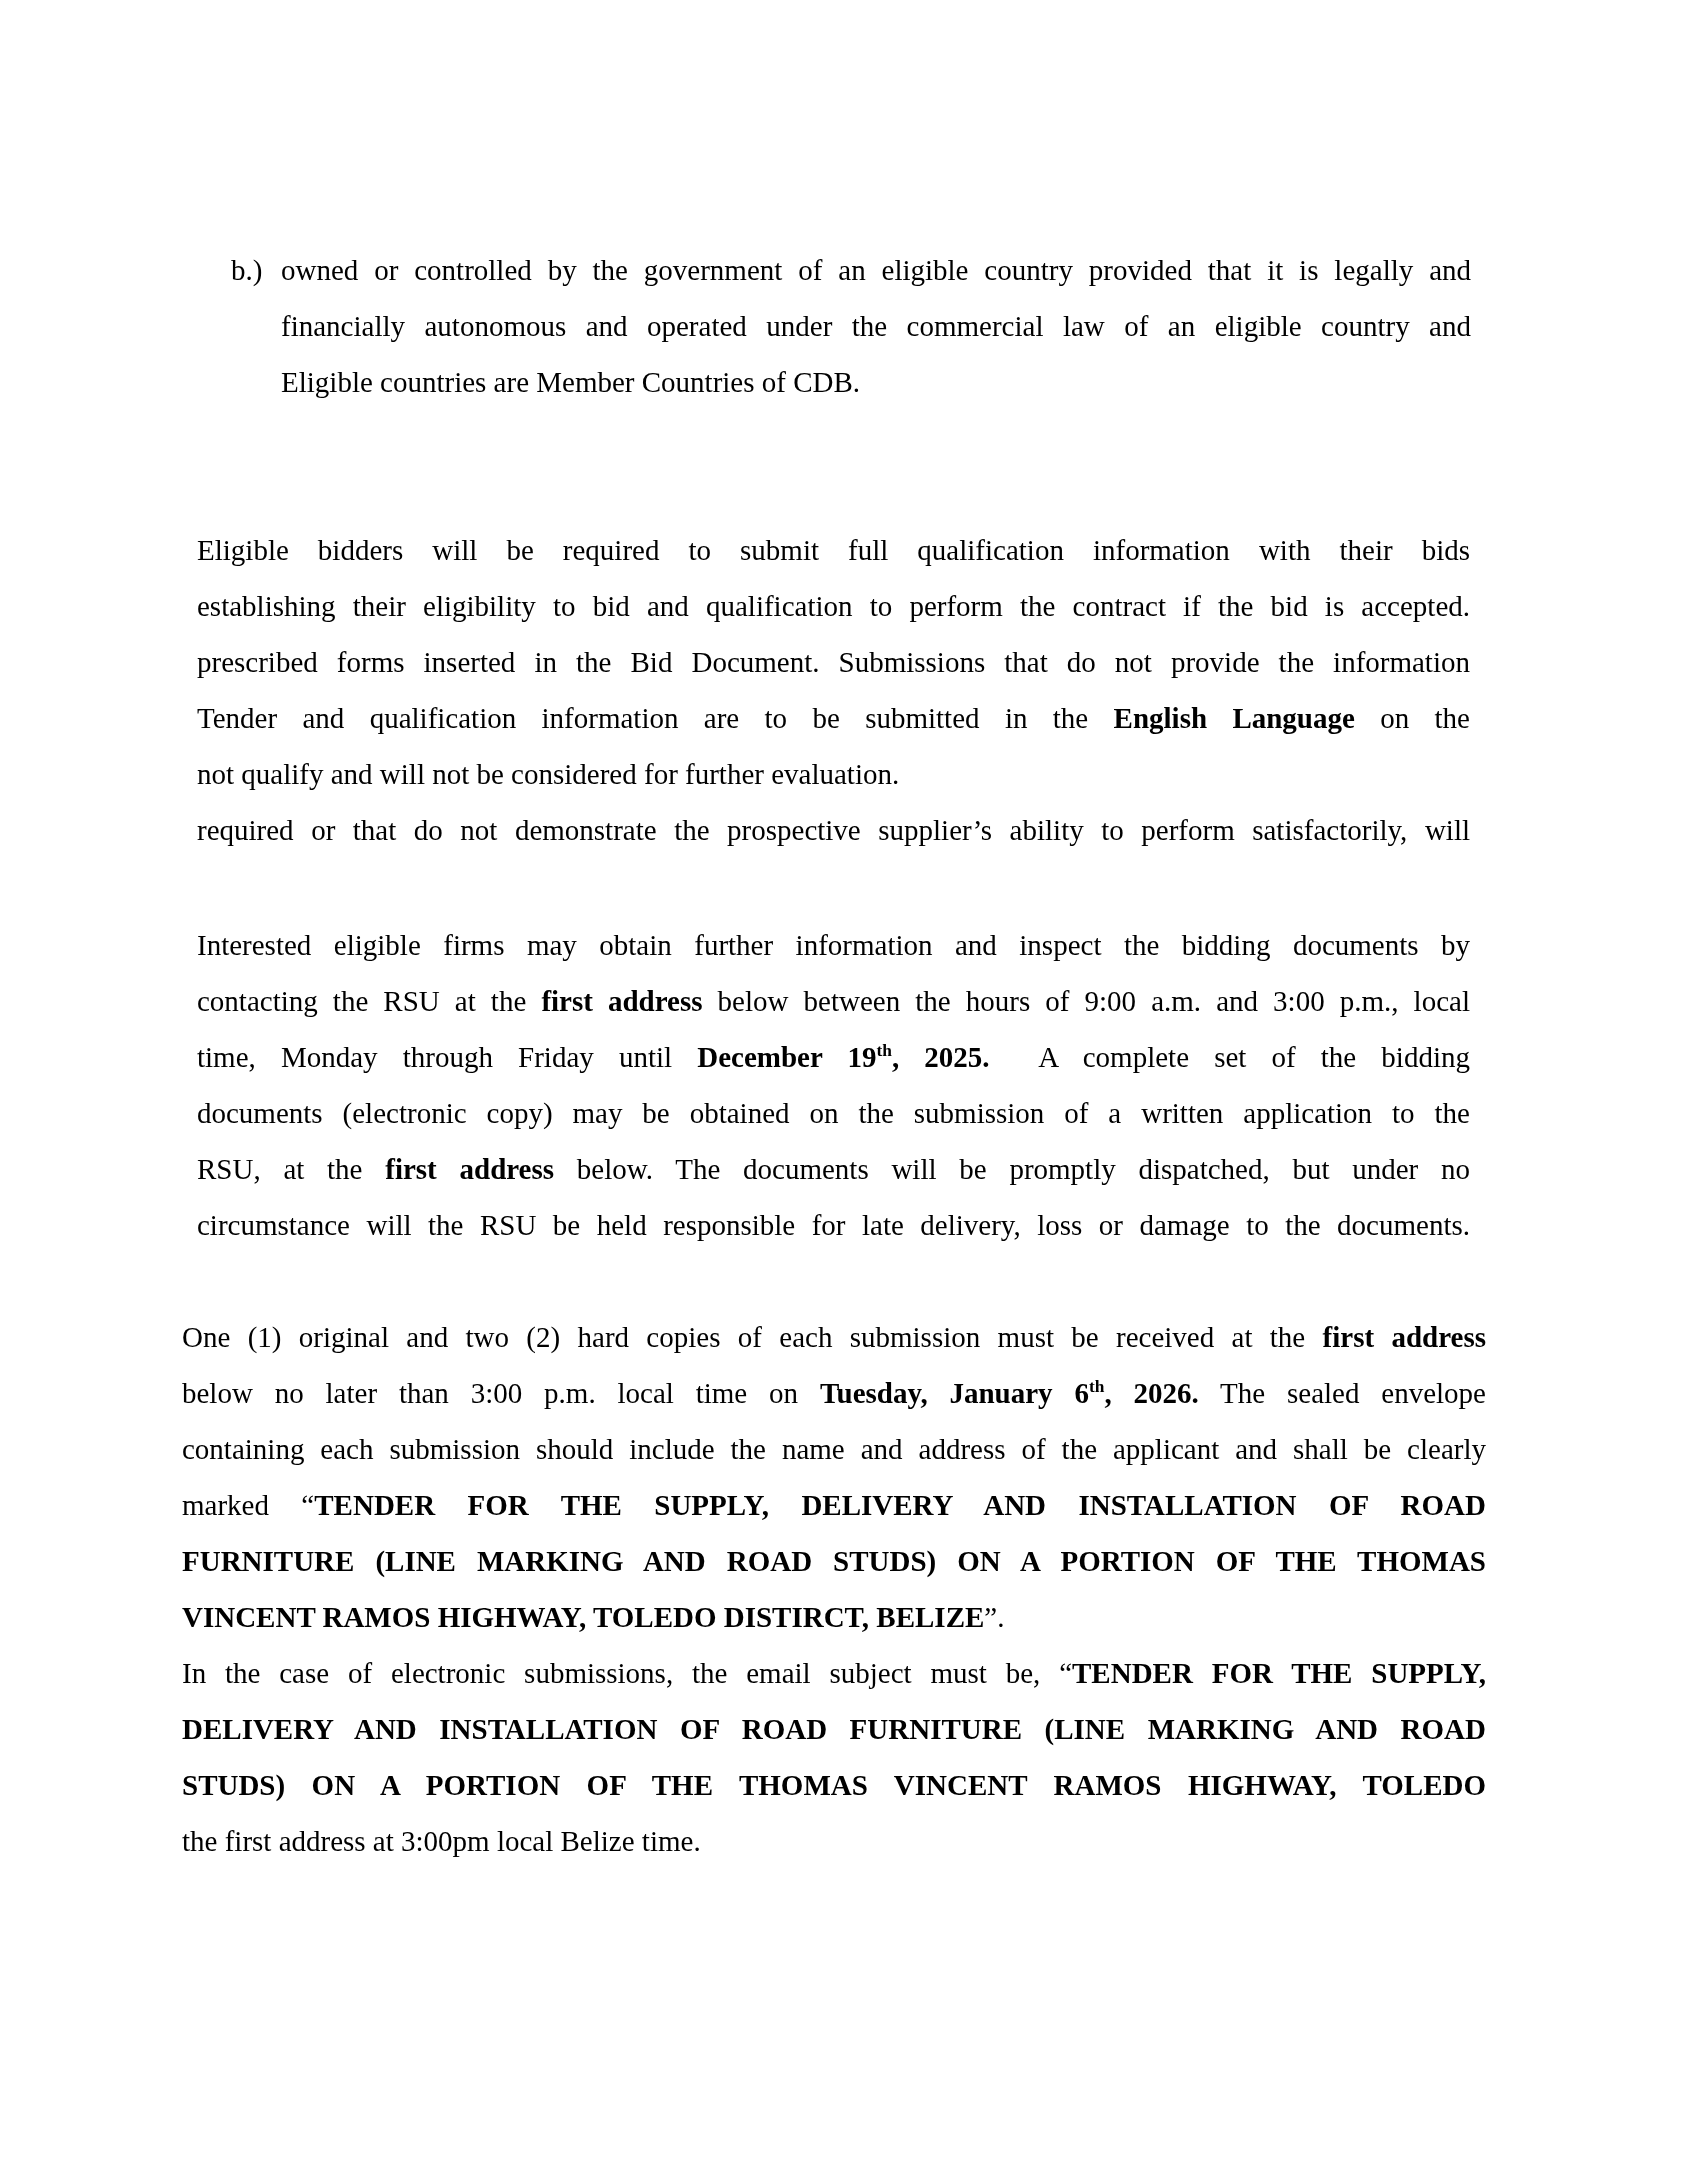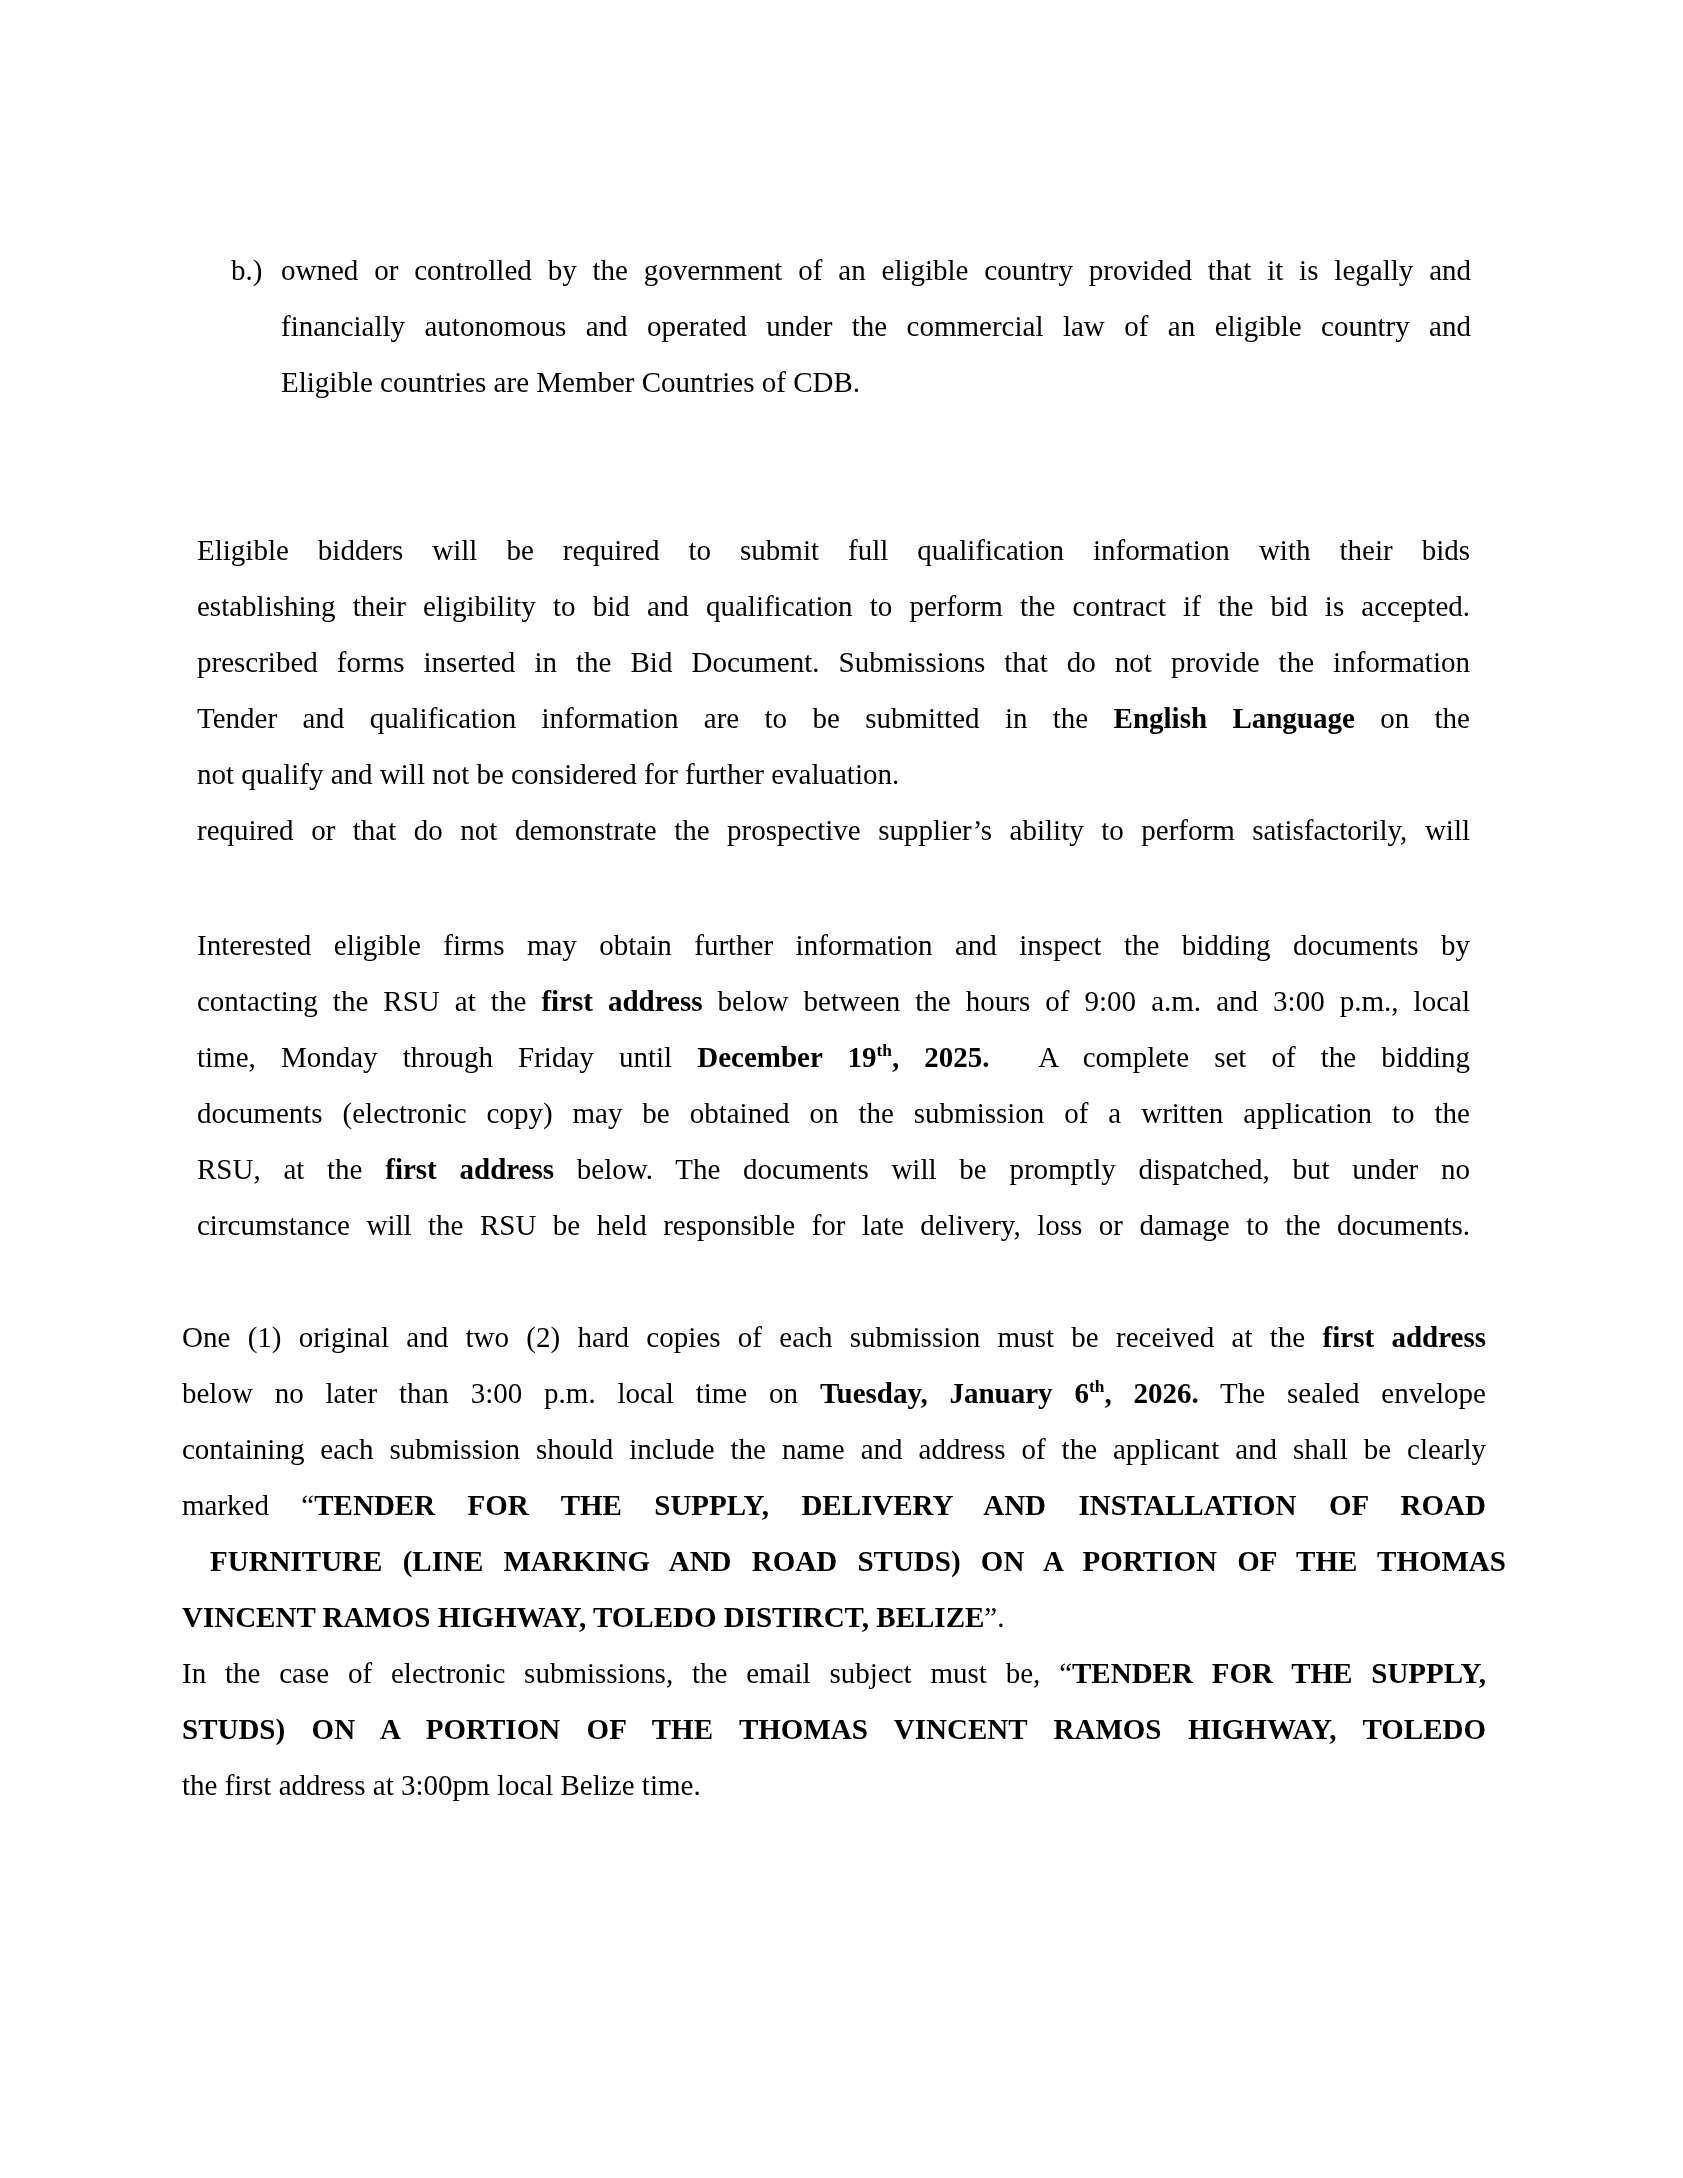--- a/index.html
+++ b/index.html
@@ -45,19 +45,20 @@
   <span class="line" style="display: block; word-spacing: 12px;">documents (electronic copy) may be obtained on the submission of a written application to the</span>
   <span class="line" style="display: block; word-spacing: 15px;"><span>RSU, at the </span><b>first address</b><span> below. The documents will be promptly dispatched, but under no</span></span>
   <span class="line" style="display: block; word-spacing: 8.7px;">circumstance will the RSU be held responsible for late delivery, loss or damage to the documents.</span>
 </div>
 
 <div id="para-submission" class="block">
   <span class="line" style="display: block; word-spacing: 9.6px;"><span>One (1) original and two (2) hard copies of each submission must be received at the </span><b>first address</b></span>
   <span class="line" style="display: block; word-spacing: 14px;"><span>below no later than 3:00 p.m. local time on </span><b><span>Tuesday, January 6</span><sup>th</sup><span>, 2026.</span></b><span> The sealed envelope</span></span>
   <span class="line" style="display: block; word-spacing: 8.1px;">containing each submission should include the name and address of the applicant and shall be clearly</span>
   <span class="line" style="display: block; word-spacing: 24px;"><span>marked “</span><b>TENDER FOR THE SUPPLY, DELIVERY AND INSTALLATION OF ROAD</b></span>
-  <span class="line" style="display: block; word-spacing: 13px; margin-left: 28px;"><b>FURNITURE (LINE MARKING AND ROAD STUDS) ON A PORTION OF THE THOMAS</b></span>
+  <span class="line" style="display: block; word-spacing: 13px;"><b>FURNITURE (LINE MARKING AND ROAD STUDS) ON A PORTION OF THE THOMAS</b></span>
   <span class="line end"><b>VINCENT RAMOS HIGHWAY, TOLEDO DISTIRCT, BELIZE</b><span>”.</span></span>
   <span class="line" style="display: block; word-spacing: 11px;"><span>In the case of electronic submissions, the email subject must be, “</span><b>TENDER FOR THE SUPPLY,</b></span>
+  <span class="line" style="display: block; word-spacing: 14.4px;"><b>DELIVERY AND INSTALLATION OF ROAD FURNITURE (LINE MARKING AND ROAD</b></span>
   <span class="line" style="display: block; word-spacing: 18.4px;"><b>STUDS) ON A PORTION OF THE THOMAS VINCENT RAMOS HIGHWAY, TOLEDO</b></span>
   <span class="line end">the first address at 3:00pm local Belize time.</span>
 </div>
 
 
 </body></html>

